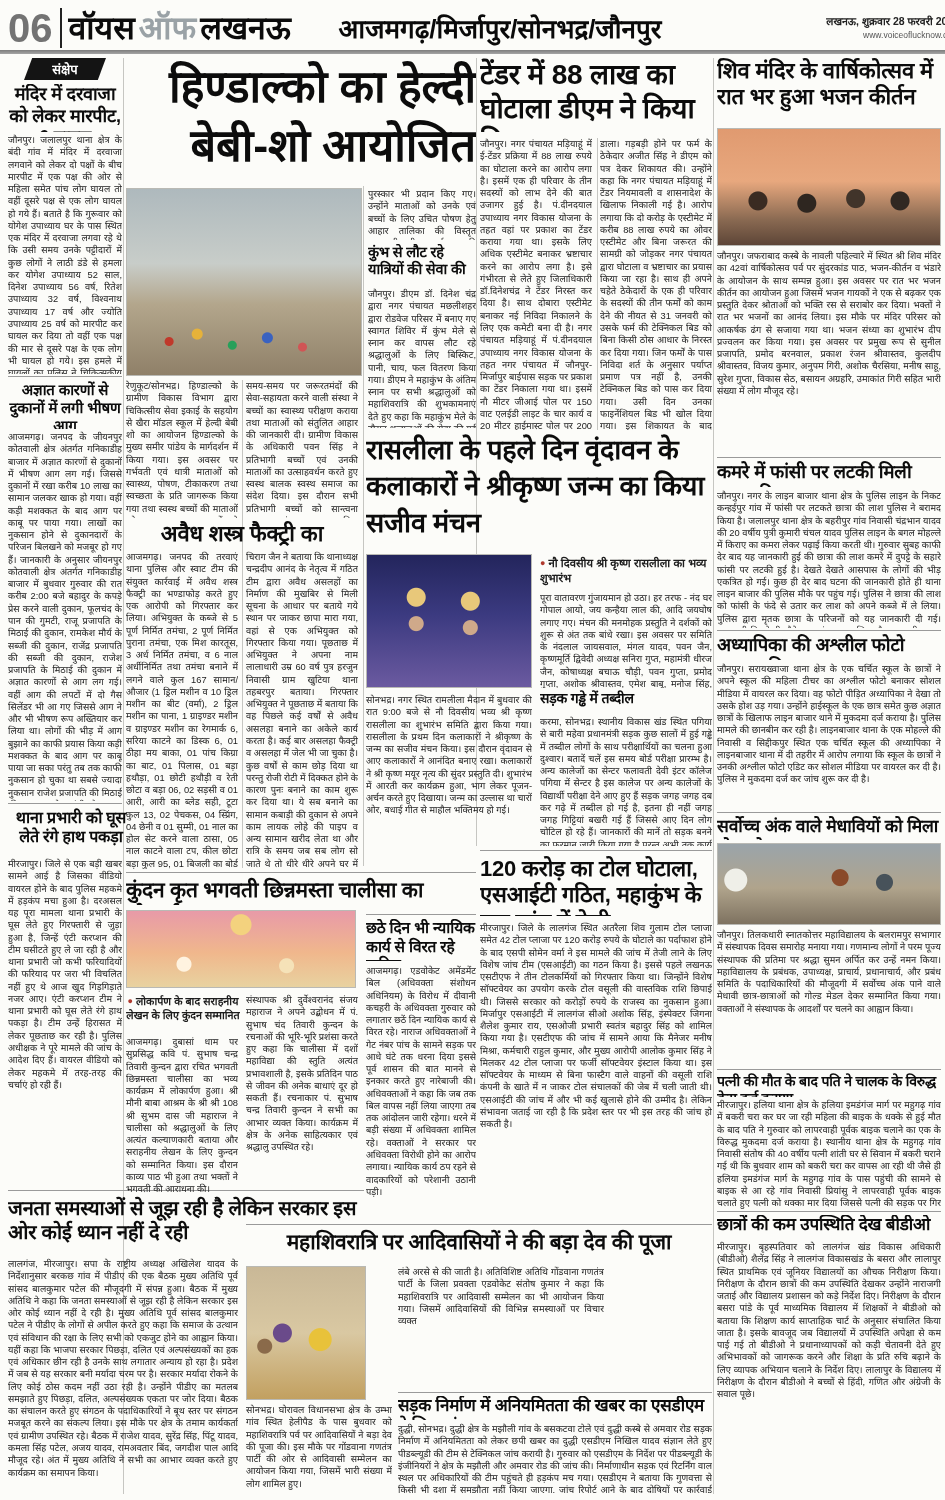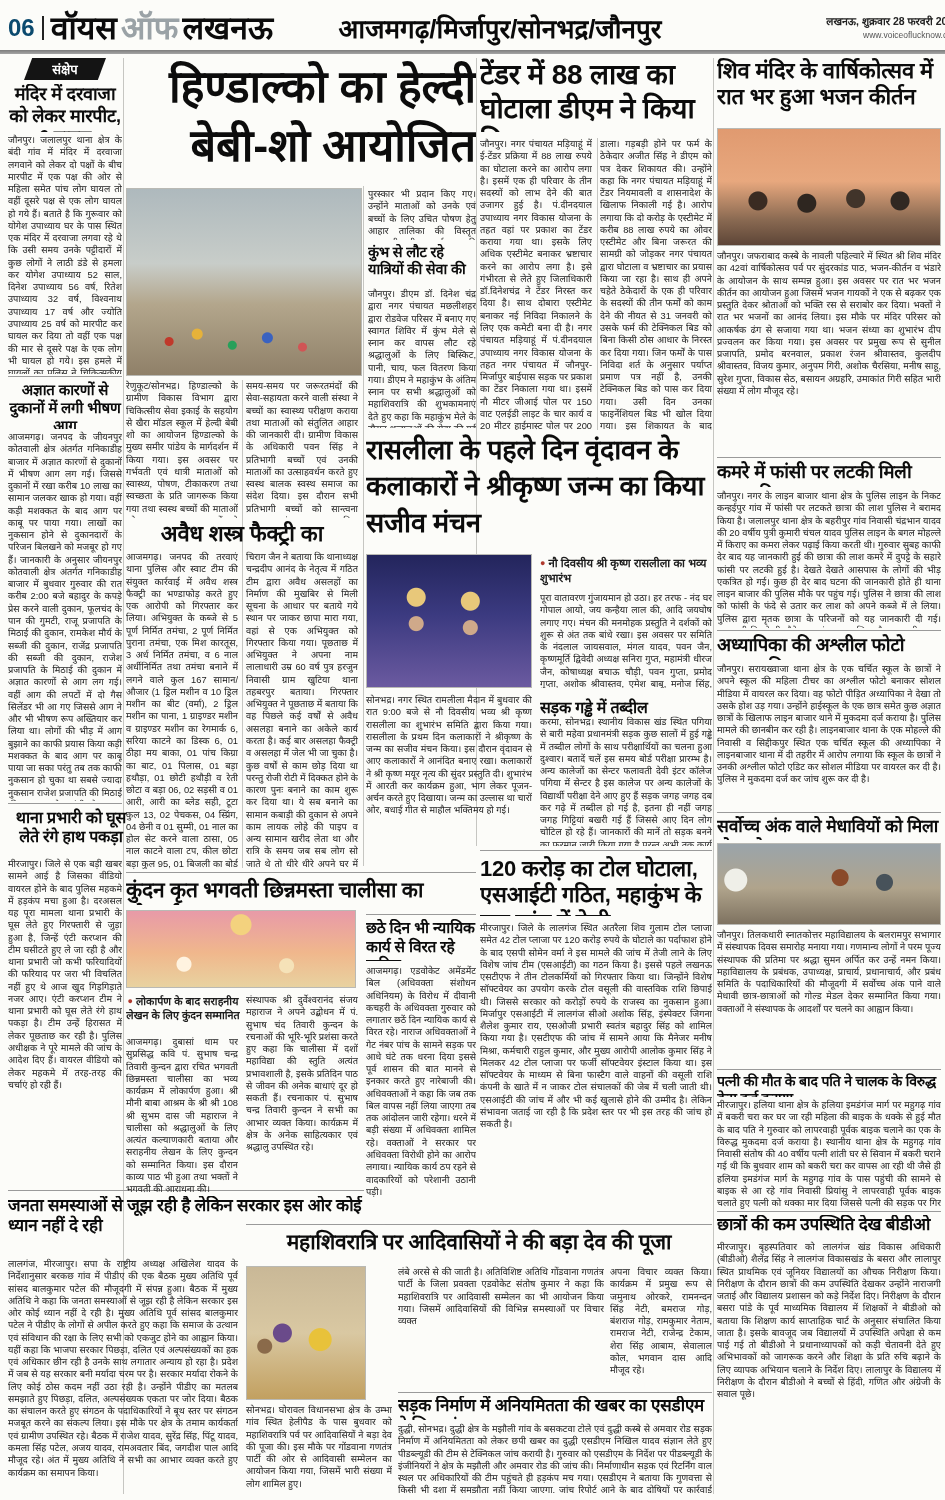--- a/index.html
+++ b/index.html
@@ -6,21 +6,21 @@
   .page{position:relative;width:945px;height:1500px;background:#fcfcf9;margin:0 auto;
         font-family:"Liberation Sans","DejaVu Sans",sans-serif;color:#1b1b1b;overflow:hidden;}
   .abs{position:absolute;box-sizing:border-box;}
   .head{font-weight:800;color:#0c0c0c;line-height:1.2;letter-spacing:-0.2px;overflow:hidden;}
   .bt{font-size:9.3px;line-height:1.32;text-align:justify;color:#1c1c1c;overflow:hidden;word-break:break-word;}
   .center{text-align:center;}
   .rule-h{background:#9a9a9a;height:1px;}
   .rule-v{background:#c6c6c2;width:1px;}
   .band{background:linear-gradient(180deg,#7d7d7d,#a5a5a5);}
   .masthead{display:flex;align-items:center;gap:7px;}
-  .pageno{font-size:24px;font-weight:800;color:#0c4a6e;border-right:2px solid #222;padding-right:7px;line-height:1;}
+  .pageno{font-size:40px;font-weight:800;color:#737373;border-right:2px solid #222;padding-right:7px;line-height:1;}
   .brand{font-size:32px;font-weight:800;color:#0b0b0b;line-height:1;}
   .brand .mid{color:#9aa2a6;margin:0 4px;}
   .edition{font-size:26px;font-weight:800;color:#0a0a0a;text-align:center;line-height:1.2;}
   .dateline{font-size:10.5px;font-weight:700;color:#222;text-align:right;}
   .website{font-size:8.5px;color:#555;text-align:right;margin-top:2px;}
   .brief-tag{background:#141414;color:#fff;font-weight:700;font-size:13px;text-align:center;
              padding:2px 0;clip-path:polygon(10% 0,100% 0,90% 100%,0 100%);}
   .subhead{font-weight:700;font-size:11.3px;color:#1d1d1d;line-height:1.3;overflow:hidden;}
   .bullet{color:#b03a2e;margin-right:3px;font-size:9px;vertical-align:1px;}
   .photo{overflow:hidden;border:1px solid #b9b9b4;}
@@ -86,21 +86,21 @@
   <div class="abs head center" style="left:8px;top:84px;width:114px;height:48px;font-size:18px;">मंदिर में दरवाजा को लेकर मारपीट, 6 घायल</div>
   <div class="abs bt" style="left:8px;top:134px;width:114px;height:240px;">जौनपुर। जलालपुर थाना क्षेत्र के बंदी गांव में मंदिर में दरवाजा लगवाने को लेकर दो पक्षों के बीच मारपीट में एक पक्ष की ओर से महिला समेत पांच लोग घायल तो वहीं दूसरे पक्ष से एक लोग घायल हो गये हैं। बताते है कि गुरूवार को योगेश उपाध्याय घर के पास स्थित एक मंदिर में दरवाजा लगवा रहे थे कि उसी समय उनके पट्टीदारों में कुछ लोगों ने लाठी डंडे से हमला कर योगेश उपाध्याय 52 साल, दिनेश उपाध्याय 56 वर्ष, रितेश उपाध्याय 32 वर्ष, विश्वनाथ उपाध्याय 17 वर्ष और ज्योति उपाध्याय 25 वर्ष को मारपीट कर घायल कर दिया तो वहीं एक पक्ष की मार से दूसरे पक्ष के एक लोग भी घायल हो गये। इस हमले में घायलों का पुलिस ने चिकित्सकीय परीक्षण और उपचार कराया। पुलिस के अनुसार दूसरे पक्ष से भी एक घायल है।</div>
   <div class="abs rule-h" style="left:8px;top:376px;width:114px;"></div>
   <div class="abs head center" style="left:8px;top:381px;width:114px;height:48px;font-size:15px;">अज्ञात कारणों से दुकानों में लगी भीषण आग</div>
   <div class="abs bt" style="left:8px;top:431px;width:114px;height:370px;">आजमगढ़। जनपद के जीयनपुर कोतवाली क्षेत्र अंतर्गत गनिकाडीह बाजार में अज्ञात कारणों से दुकानों में भीषण आग लग गई। जिससे दुकानों में रखा करीब 10 लाख का सामान जलकर खाक हो गया। वहीं कड़ी मशक्कत के बाद आग पर काबू पर पाया गया। लाखों का नुकसान होने से दुकानदारों के परिजन बिलखने को मजबूर हो गए हैं। जानकारी के अनुसार जीयनपुर कोतवाली क्षेत्र अंतर्गत गनिकाडीह बाजार में बुधवार गुरुवार की रात करीब 2:00 बजे बहादुर के कपड़े प्रेस करने वाली दुकान, फूलचंद के पान की गुमटी, राजू प्रजापति के मिठाई की दुकान, रामकेश मौर्य के सब्जी की दुकान, राजेंद्र प्रजापति की सब्जी की दुकान, राजेश प्रजापति के मिठाई की दुकान में अज्ञात कारणों से आग लग गई। वहीं आग की लपटों में दो गैस सिलेंडर भी आ गए जिससे आग ने और भी भीषण रूप अख्तियार कर लिया था। लोगों की भीड़ में आग बुझाने का काफी प्रयास किया कड़ी मशक्कत के बाद आग पर काबू पाया जा सका परंतु तब तक काफी नुकसान हो चुका था सबसे ज्यादा नुकसान राजेश प्रजापति की मिठाई की दुकान को पहुंची है इनका लाखों रुपए के सामान जलकर खाक हो गए हैं। गुरुवार को तहसील प्रशासन की टीम ने मौके पर पहुंचकर दुकानदारों के हुए नुकसान का आकलन किया और उन्हें आर्थिक सहायता प्रदान करने का आश्वासन दिया।</div>
   <div class="abs rule-h" style="left:8px;top:803px;width:114px;"></div>
   <div class="abs head center" style="left:14px;top:808px;width:114px;height:48px;font-size:16px;">थाना प्रभारी को घूस लेते रंगे हाथ पकड़ा</div>
   <div class="abs bt" style="left:8px;top:858px;width:114px;height:328px;">मीरजापुर। जिले से एक बड़ी खबर सामने आई है जिसका वीडियो वायरल होने के बाद पुलिस महकमे में हड़कंप मचा हुआ है। दरअसल यह पूरा मामला थाना प्रभारी के घूस लेते हुए गिरफ्तारी से जुड़ा हुआ है, जिन्हें एंटी करप्शन की टीम घसीटते हुए ले जा रही है और थाना प्रभारी जो कभी फरियादियों की फरियाद पर जरा भी विचलित नहीं हुए थे आज खुद गिड़गिड़ाते नजर आए। एंटी करप्शन टीम ने थाना प्रभारी को घूस लेते रंगे हाथ पकड़ा है। टीम उन्हें हिरासत में लेकर पूछताछ कर रही है। पुलिस अधीक्षक ने पूरे मामले की जांच के आदेश दिए हैं। वायरल वीडियो को लेकर महकमे में तरह-तरह की चर्चाएं हो रही हैं।</div>
 
   <div class="abs rule-h" style="left:8px;top:1190px;width:356px;"></div>
-  <div class="abs head" style="left:8px;top:1196px;width:356px;height:58px;font-size:17px;">जनता समस्याओं से जूझ रही है लेकिन सरकार इस ओर कोई ध्यान नहीं दे रही</div>
+  <div class="abs head" style="left:8px;top:1196px;width:356px;height:58px;font-size:20px;">जनता समस्याओं से जूझ रही है लेकिन सरकार इस ओर कोई ध्यान नहीं दे रही</div>
   <div class="abs bt" style="left:8px;top:1258px;width:230px;height:234px;">लालगंज, मीरजापुर। सपा के राष्ट्रीय अध्यक्ष अखिलेश यादव के निर्देशानुसार बरकछ गांव में पीडीए की एक बैठक मुख्य अतिथि पूर्व सांसद बालकुमार पटेल की मौजूदगी में संपन्न हुआ। बैठक में मुख्य अतिथि ने कहा कि जनता समस्याओं से जूझ रही है लेकिन सरकार इस ओर कोई ध्यान नहीं दे रही है। मुख्य अतिथि पूर्व सांसद बालकुमार पटेल ने पीडीए के लोगों से अपील करते हुए कहा कि समाज के उत्थान एवं संविधान की रक्षा के लिए सभी को एकजुट होने का आह्वान किया। यहीं कहा कि भाजपा सरकार पिछड़ा, दलित एवं अल्पसंख्यकों का हक एवं अधिकार छीन रही है उनके साथ लगातार अन्याय हो रहा है। प्रदेश में जब से यह सरकार बनी मर्यादा चरम पर है। सरकार मर्यादा रोकने के लिए कोई ठोस कदम नहीं उठा रही है। उन्होंने पीडीए का मतलब समझाते हुए पिछड़ा, दलित, अल्पसंख्यक एकता पर जोर दिया। बैठक का संचालन करते हुए संगठन के पदाधिकारियों ने बूथ स्तर पर संगठन मजबूत करने का संकल्प लिया। इस मौके पर क्षेत्र के तमाम कार्यकर्ता एवं ग्रामीण उपस्थित रहे। बैठक में राजेश यादव, सुरेंद्र सिंह, पिंटू यादव, कमला सिंह पटेल, अजय यादव, रामअवतार बिंद, जगदीश पाल आदि मौजूद रहे। अंत में मुख्य अतिथि ने सभी का आभार व्यक्त करते हुए कार्यक्रम का समापन किया।</div>
 
   <div class="abs head" style="left:126px;top:58px;width:350px;height:126px;font-size:45px;line-height:1.3;text-align:right;">हिण्डाल्को का हेल्दी बेबी-शो आयोजित</div>
   <div class="abs photo ph-hindalco" style="left:126px;top:188px;width:236px;height:188px;"></div>
   <div class="abs bt" style="left:368px;top:188px;width:108px;height:52px;">पुरस्कार भी प्रदान किए गए। उन्होंने माताओं को उनके एवं बच्चों के लिए उचित पोषण हेतु आहार तालिका की विस्तृत जानकारी दी। कार्यक्रम की सफलता बनाने में अनुज्ञा खरार्टी, रीमा सिंह एवं समस्त स्वास्थ्य कार्यकर्ताओं का योगदान रहा।</div>
   <div class="abs bt" style="left:126px;top:380px;width:112px;height:138px;">रेणुकूट/सोनभद्र। हिण्डाल्को के ग्रामीण विकास विभाग द्वारा चिकित्सीय सेवा इकाई के सहयोग से खैरा मॉडल स्कूल में हेल्दी बेबी शो का आयोजन हिण्डाल्को के मुख्य समीर पांडेय के मार्गदर्शन में किया गया। इस अवसर पर गर्भवती एवं धात्री माताओं को स्वास्थ्य, पोषण, टीकाकरण तथा स्वच्छता के प्रति जागरूक किया गया तथा स्वस्थ बच्चों की माताओं को पुरस्कृत कर 50 बच्चों को सम्मानित किया गया।</div>
   <div class="abs bt" style="left:246px;top:380px;width:112px;height:138px;">समय-समय पर जरूरतमंदों की सेवा-सहायता करने वाली संस्था ने बच्चों का स्वास्थ्य परीक्षण कराया तथा माताओं को संतुलित आहार की जानकारी दी। ग्रामीण विकास के अधिकारी पवन सिंह ने प्रतिभागी बच्चों एवं उनकी माताओं का उत्साहवर्धन करते हुए स्वस्थ बालक स्वस्थ समाज का संदेश दिया। इस दौरान सभी प्रतिभागी बच्चों को सान्त्वना पुरस्कार एवं उपहार प्रदान किए गए।</div>
 
   <div class="abs head" style="left:368px;top:244px;width:108px;height:40px;font-size:14.5px;">कुंभ से लौट रहे यात्रियों की सेवा की</div>
   <div class="abs bt" style="left:368px;top:288px;width:108px;height:140px;">जौनपुर। डीएम डॉ. दिनेश चंद्र द्वारा नगर पंचायत मछलीशहर द्वारा रोडवेज परिसर में बनाए गए स्वागत शिविर में कुंभ मेले से स्नान कर वापस लौट रहे श्रद्धालुओं के लिए बिस्किट, पानी, चाय, फल वितरण किया गया। डीएम ने महाकुंभ के अंतिम स्नान पर सभी श्रद्धालुओं को महाशिवरात्रि की शुभकामनाएं देते हुए कहा कि महाकुंभ मेले के दौरान श्रद्धालुओं की सेवा की गई जो आज समापन के दौर में भी जारी है। श्रद्धालुओं हेतु प्रसाद के रूप में पूड़ी सब्जी भी वितरण की गयी। ज्वाइंट मजिस्ट्रेट मछलीशहर, तहसीलदार, अधिशासी अधिकारी और तहसील व नगर पंचायत मछलीशहर के अधिकारी कर्मचारी व अन्य उपस्थित रहे।</div>
@@ -112,21 +112,21 @@
   <div class="abs head center" style="left:126px;top:521px;width:232px;height:26px;font-size:22px;">अवैध शस्त्र फैक्ट्री का भंडाफोड़</div>
   <div class="abs bt" style="left:126px;top:551px;width:112px;height:318px;">आजमगढ़। जनपद की तरवाएं थाना पुलिस और स्वाट टीम की संयुक्त कार्रवाई में अवैध शस्त्र फैक्ट्री का भण्डाफोड़ करते हुए एक आरोपी को गिरफ्तार कर लिया। अभियुक्त के कब्जे से 5 पूर्ण निर्मित तमंचा, 2 पूर्ण निर्मित पुराना तमंचा, एक मिश कारतूस, 3 अर्ध निर्मित तमंचा, व 6 नाल अर्धीनिर्मित तथा तमंचा बनाने में लगने वाले कुल 167 सामान/औजार (1 ड्रिल मशीन व 10 ड्रिल मशीन का बीट (वर्मा), 2 ड्रिल मशीन का पाना, 1 ग्राइण्डर मशीन व ग्राइण्डर मशीन का रेगमार्क 6, सरिया काटने का डिस्क 6, 01 ठीहा मय बाका, 01 पांच किग्रा का बाट, 01 पिलास, 01 बड़ा हथौड़ा, 01 छोटी हथौड़ी व रेती छोटा व बड़ा 06, 02 सड़सी व 01 आरी, आरी का ब्लेड सही, टूटा कुल 13, 02 पेचकस, 04 स्प्रिंग, 04 छेनी व 01 सुम्मी, 01 नाल का होल सेट करने वाला ठासा, 05 नाल काटने वाला टप, कील छोटा बड़ा कुल 95, 01 बिजली का बोर्ड मय तार व एक चदर लम्बाई 52 सेमी व चौड़ाई 18 सेमी) बरामद किया गया है। अपर पुलिस अधीक्षक ग्रामीण</div>
   <div class="abs bt" style="left:246px;top:551px;width:112px;height:318px;">चिराग जैन ने बताया कि थानाध्यक्ष चन्द्रदीप आनंद के नेतृत्व में गठित टीम द्वारा अवैध असलहों का निर्माण की मुखबिर से मिली सूचना के आधार पर बताये गये स्थान पर जाकर छापा मारा गया, वहां से एक अभियुक्त को गिरफ्तार किया गया। पूछताछ में अभियुक्त ने अपना नाम लालाधारी उम्र 60 वर्ष पुत्र हरजुन निवासी ग्राम खुटिया थाना तहबरपुर बताया। गिरफ्तार अभियुक्त ने पूछताछ में बताया कि वह पिछले कई वर्षों से अवैध असलहा बनाने का अकेले कार्य करता है। कई बार असलहा फैक्ट्री व असलहा में जेल भी जा चुका है। कुछ वर्षों से काम छोड़ दिया था परन्तु रोजी रोटी में दिक्कत होने के कारण पुनः बनाने का काम शुरू कर दिया था। ये सब बनाने का सामान कबाड़ी की दुकान से अपने काम लायक लोहे की पाइप व अन्य सामान खरीद लेता था और रात्रि के समय जब सब लोग सो जाते थे तो धीरे धीरे अपने घर में ही बनाने का काम करता था और अच्छे दाम मिलने पर बनाये गये असलहों को बेच देता था।</div>
 
   <div class="abs head" style="left:366px;top:432px;width:346px;height:114px;font-size:27px;line-height:1.35;">रासलीला के पहले दिन वृंदावन के कलाकारों ने श्रीकृष्ण जन्म का किया सजीव मंचन</div>
   <div class="abs photo ph-raas" style="left:366px;top:554px;width:166px;height:134px;"></div>
   <div class="abs subhead" style="left:540px;top:556px;width:172px;height:32px;"><span class="bullet">●</span><span>नौ दिवसीय श्री कृष्ण रासलीला का भव्य शुभारंभ</span></div>
   <div class="abs bt" style="left:540px;top:592px;width:172px;height:96px;">पूरा वातावरण गुंजायमान हो उठा। हर तरफ - नंद घर गोपाल आयो, जय कन्हैया लाल की, आदि जयघोष लगाए गए। मंचन की मनमोहक प्रस्तुति ने दर्शकों को शुरू से अंत तक बांधे रखा। इस अवसर पर समिति के नंदलाल जायसवाल, मंगल यादव, पवन जैन, कृष्णमूर्ति द्विवेदी अध्यक्ष सनिरा गुप्त, महामंत्री धीरज जैन, कोषाध्यक्ष बचाऊ चौड़ी, पवन गुप्ता, प्रमोद गुप्ता, अशोक श्रीवास्तव, एमेश बाबू, मनोज सिंह, विपुल शेखर, मंजू बनर्जी, हर्षानंद, गणेश प्रसाद, भगेलू राम आदि अन्य लोगों उपस्थित रहे।</div>
   <div class="abs bt" style="left:366px;top:694px;width:166px;height:174px;">सोनभद्र। नगर स्थित रामलीला मैदान में बुधवार की रात 9:00 बजे से नौ दिवसीय भव्य श्री कृष्ण रासलीला का शुभारंभ समिति द्वारा किया गया। रासलीला के प्रथम दिन कलाकारों ने श्रीकृष्ण के जन्म का सजीव मंचन किया। इस दौरान वृंदावन से आए कलाकारों ने आनंदित बनाए रखा। कलाकारों ने श्री कृष्ण मयूर नृत्य की सुंदर प्रस्तुति दी। शुभारंभ में आरती कर कार्यक्रम हुआ, भाग लेकर पूजन-अर्चन करते हुए दिखाया। जन्म का उल्लास था चारों ओर, बधाई गीत से माहौल भक्तिमय हो गई।</div>
 
-  <div class="abs head" style="left:540px;top:690px;width:172px;height:24px;font-size:16px;margin-top:8px;">सड़क गड्ढे में तब्दील</div>
+  <div class="abs head" style="left:540px;top:690px;width:172px;height:24px;font-size:14px;">सड़क गड्ढे में तब्दील</div>
   <div class="abs bt" style="left:540px;top:716px;width:172px;height:130px;">करमा, सोनभद्र। स्थानीय विकास खंड स्थित पगिया से बारी महेवा प्रधानमंत्री सड़क कुछ सालों में हुई गड्ढे में तब्दील लोगों के साथ परीक्षार्थियों का चलना हुआ दुश्वार। बतादें चलें इस समय बोर्ड परीक्षा प्रारम्भ है। अन्य कालेजों का सेन्टर फलावती देवी इंटर कॉलेज पगिया में सेन्टर है इस कालेज पर अन्य कालेजों के विद्यार्थी परीक्षा देने आए हुए हैं सड़क जगह जगह दब कर गढ़े में तब्दील हो गई है, इतना ही नहीं जगह जगह गिट्टियां बखरी गई हैं जिससे आए दिन लोग चोटिल हो रहे हैं। जानकारों की मानें तो सड़क बनने का फरमान जारी किया गया है परन्तु अभी तक कार्य प्रारंभ नहीं किया गया। लोगों ने सम्बन्धित विभाग का ध्यान आकृष्ट कराया है।</div>
 
   <div class="abs rule-h" style="left:126px;top:872px;width:350px;"></div>
   <div class="abs head" style="left:126px;top:877px;width:350px;height:28px;font-size:21px;">कुंदन कृत भगवती छिन्नमस्ता चालीसा का लोकार्पण</div>
   <div class="abs photo ph-kundan" style="left:126px;top:910px;width:230px;height:78px;"></div>
   <div class="abs subhead center" style="left:126px;top:994px;width:114px;height:38px;font-size:10.8px;"><span class="bullet">●</span><span>लोकार्पण के बाद सराहनीय लेखन के लिए कुंदन सम्मानित</span></div>
   <div class="abs bt" style="left:126px;top:1036px;width:112px;height:192px;">आजमगढ़। दुबासां धाम पर सुप्रसिद्ध कवि पं. सुभाष चन्द्र तिवारी कुन्दन द्वारा रचित भगवती छिन्नमस्ता चालीसा का भव्य कार्यक्रम में लोकार्पण हुआ। श्री मौनी बाबा आश्रम के श्री श्री 108 श्री सुभम दास जी महाराज ने चालीसा को श्रद्धालुओं के लिए अत्यंत कल्याणकारी बताया और सराहनीय लेखन के लिए कुन्दन को सम्मानित किया। इस दौरान काव्य पाठ भी हुआ तथा भक्तों ने भगवती की आराधना की।</div>
   <div class="abs bt" style="left:246px;top:994px;width:112px;height:234px;">संस्थापक श्री दुर्वेश्वरानंद संजय महाराज ने अपने उद्बोधन में पं. सुभाष चंद तिवारी कुन्दन के रचनाओं की भूरि-भूरि प्रशंसा करते हुए कहा कि चालीसा में दशों महाविद्या की स्तुति अत्यंत प्रभावशाली है, इसके प्रतिदिन पाठ से जीवन की अनेक बाधाएं दूर हो सकती हैं। रचनाकार पं. सुभाष चन्द्र तिवारी कुन्दन ने सभी का आभार व्यक्त किया। कार्यक्रम में क्षेत्र के अनेक साहित्यकार एवं श्रद्धालु उपस्थित रहे।</div>
 
   <div class="abs rule-h" style="left:366px;top:914px;width:110px;"></div>
@@ -135,21 +135,20 @@
 
   <div class="abs rule-h" style="left:480px;top:850px;width:232px;"></div>
   <div class="abs head" style="left:480px;top:856px;width:232px;height:60px;font-size:22px;">120 करोड़ का टोल घोटाला, एसआईटी गठित, महाकुंभ के बाद जांच में तेजी</div>
   <div class="abs bt" style="left:480px;top:922px;width:232px;height:262px;">मीरजापुर। जिले के लालगंज स्थित अतरैला शिव गुलाम टोल प्लाजा समेत 42 टोल प्लाजा पर 120 करोड़ रुपये के घोटाले का पर्दाफाश होने के बाद एसपी सोमेन वर्मा ने इस मामले की जांच में तेजी लाने के लिए विशेष जांच टीम (एसआईटी) का गठन किया है। इससे पहले लखनऊ एसटीएफ ने तीन टोलकर्मियों को गिरफ्तार किया था। जिन्होंने विशेष सॉफ्टवेयर का उपयोग करके टोल वसूली की वास्तविक राशि छिपाई थी। जिससे सरकार को करोड़ों रुपये के राजस्व का नुकसान हुआ। मिर्जापुर एसआईटी में लालगंज सीओ अशोक सिंह, इंस्पेक्टर जिगना शैलेश कुमार राय, एसओजी प्रभारी स्वतंत्र बहादुर सिंह को शामिल किया गया है। एसटीएफ की जांच में सामने आया कि मैनेजर मनीष मिश्रा, कर्मचारी राहुल कुमार, और मुख्य आरोपी आलोक कुमार सिंह ने मिलकर 42 टोल प्लाजा पर फर्जी सॉफ्टवेयर इंस्टाल किया था। इस सॉफ्टवेयर के माध्यम से बिना फास्टैग वाले वाहनों की वसूली राशि कंपनी के खाते में न जाकर टोल संचालकों की जेब में चली जाती थी। एसआईटी की जांच में और भी कई खुलासे होने की उम्मीद है। लेकिन संभावना जताई जा रही है कि प्रदेश स्तर पर भी इस तरह की जांच हो सकती है।</div>
 
   <div class="abs rule-h" style="left:246px;top:1224px;width:466px;"></div>
   <div class="abs head center" style="left:246px;top:1229px;width:466px;height:32px;font-size:21px;">महाशिवरात्रि पर आदिवासियों ने की बड़ा देव की पूजा</div>
   <div class="abs photo ph-mahashiv" style="left:246px;top:1266px;width:120px;height:134px;"></div>
   <div class="abs bt" style="left:246px;top:1404px;width:146px;height:88px;">सोनभद्र। घोरावल विधानसभा क्षेत्र के उम्भा गांव स्थित हेलीपैड के पास बुधवार को महाशिवरात्रि पर्व पर आदिवासियों ने बड़ा देव की पूजा की। इस मौके पर गोंडवाना गणतंत्र पार्टी की ओर से आदिवासी सम्मेलन का आयोजन किया गया, जिसमें भारी संख्या में लोग शामिल हुए।</div>
   <div class="abs bt" style="left:398px;top:1266px;width:206px;height:126px;">लंबे अरसे से की जाती है। अतिविशिष्ट अतिथि गोंडवाना गणतंत्र पार्टी के जिला प्रवक्ता एडवोकेट संतोष कुमार ने कहा कि महाशिवरात्रि पर आदिवासी सम्मेलन का भी आयोजन किया गया। जिसमें आदिवासियों की विभिन्न समस्याओं पर विचार व्यक्त</div>
-  <div class="abs bt" style="left:610px;top:1266px;width:102px;height:126px;">अपना विचार व्यक्त किया। कार्यक्रम में प्रमुख रूप से जमुनाथ ओरकरे, रामनन्दन सिंह नेटी, बमराज गोड़, बंशराज गोड़, रामकुमार नेताम, रामराज नेटी, राजेन्द्र टेकाम, शेरा सिंह आबाम, सेवालाल कोल, भगवान दास आदि मौजूद रहे।</div>
 
   <div class="abs rule-h" style="left:398px;top:1392px;width:314px;"></div>
   <div class="abs head" style="left:398px;top:1396px;width:314px;height:24px;font-size:17px;">सड़क निर्माण में अनियमितता की खबर का एसडीएम ने लिया संज्ञान</div>
   <div class="abs bt" style="left:398px;top:1423px;width:314px;height:70px;">दुद्धी, सोनभद्र। दुद्धी क्षेत्र के मझौली गांव के बसकटवा टोले एवं दुद्धी कस्बे से अमवार रोड सड़क निर्माण में अनियमितता को लेकर छपी खबर का दुद्धी एसडीएम निखिल यादव संज्ञान लेते हुए पीडब्ल्यूडी की टीम से टेक्निकल जांच करायी है। गुरुवार को एसडीएम के निर्देश पर पीडब्ल्यूडी के इंजीनियरों ने क्षेत्र के मझौली और अमवार रोड की जांच की। निर्माणाधीन सड़क एवं रिटर्निंग वाल स्थल पर अधिकारियों की टीम पहुंचते ही हड़कंप मच गया। एसडीएम ने बताया कि गुणवत्ता से किसी भी दशा में समझौता नहीं किया जाएगा, जांच रिपोर्ट आने के बाद दोषियों पर कार्रवाई होगी।</div>
 
   <div class="abs head" style="left:717px;top:58px;width:224px;height:66px;font-size:22px;">शिव मंदिर के वार्षिकोत्सव में रात भर हुआ भजन कीर्तन</div>
   <div class="abs photo ph-shiv" style="left:717px;top:128px;width:224px;height:118px;"></div>
   <div class="abs bt" style="left:717px;top:250px;width:224px;height:205px;">जौनपुर। जफराबाद कस्बे के नावली पहिल्वारे में स्थित श्री शिव मंदिर का 42वां वार्षिकोत्सव पर्व पर सुंदरकांड पाठ, भजन-कीर्तन व भंडारे के आयोजन के साथ सम्पन्न हुआ। इस अवसर पर रात भर भजन कीर्तन का आयोजन हुआ जिसमें भजन गायकों ने एक से बढ़कर एक प्रस्तुति देकर श्रोताओं को भक्ति रस से सराबोर कर दिया। भक्तों ने रात भर भजनों का आनंद लिया। इस मौके पर मंदिर परिसर को आकर्षक ढंग से सजाया गया था। भजन संध्या का शुभारंभ दीप प्रज्वलन कर किया गया। इस अवसर पर प्रमुख रूप से सुनील प्रजापति, प्रमोद बरनवाल, प्रकाश रंजन श्रीवास्तव, कुलदीप श्रीवास्तव, विजय कुमार, अनुपम गिरी, अशोक चैरसिया, मनीष साहू, सुरेश गुप्ता, विकास सेठ, बसायन अग्रहरि, उमाकांत गिरी सहित भारी संख्या में लोग मौजूद रहे।</div>
 
   <div class="abs rule-h" style="left:717px;top:457px;width:224px;"></div>

